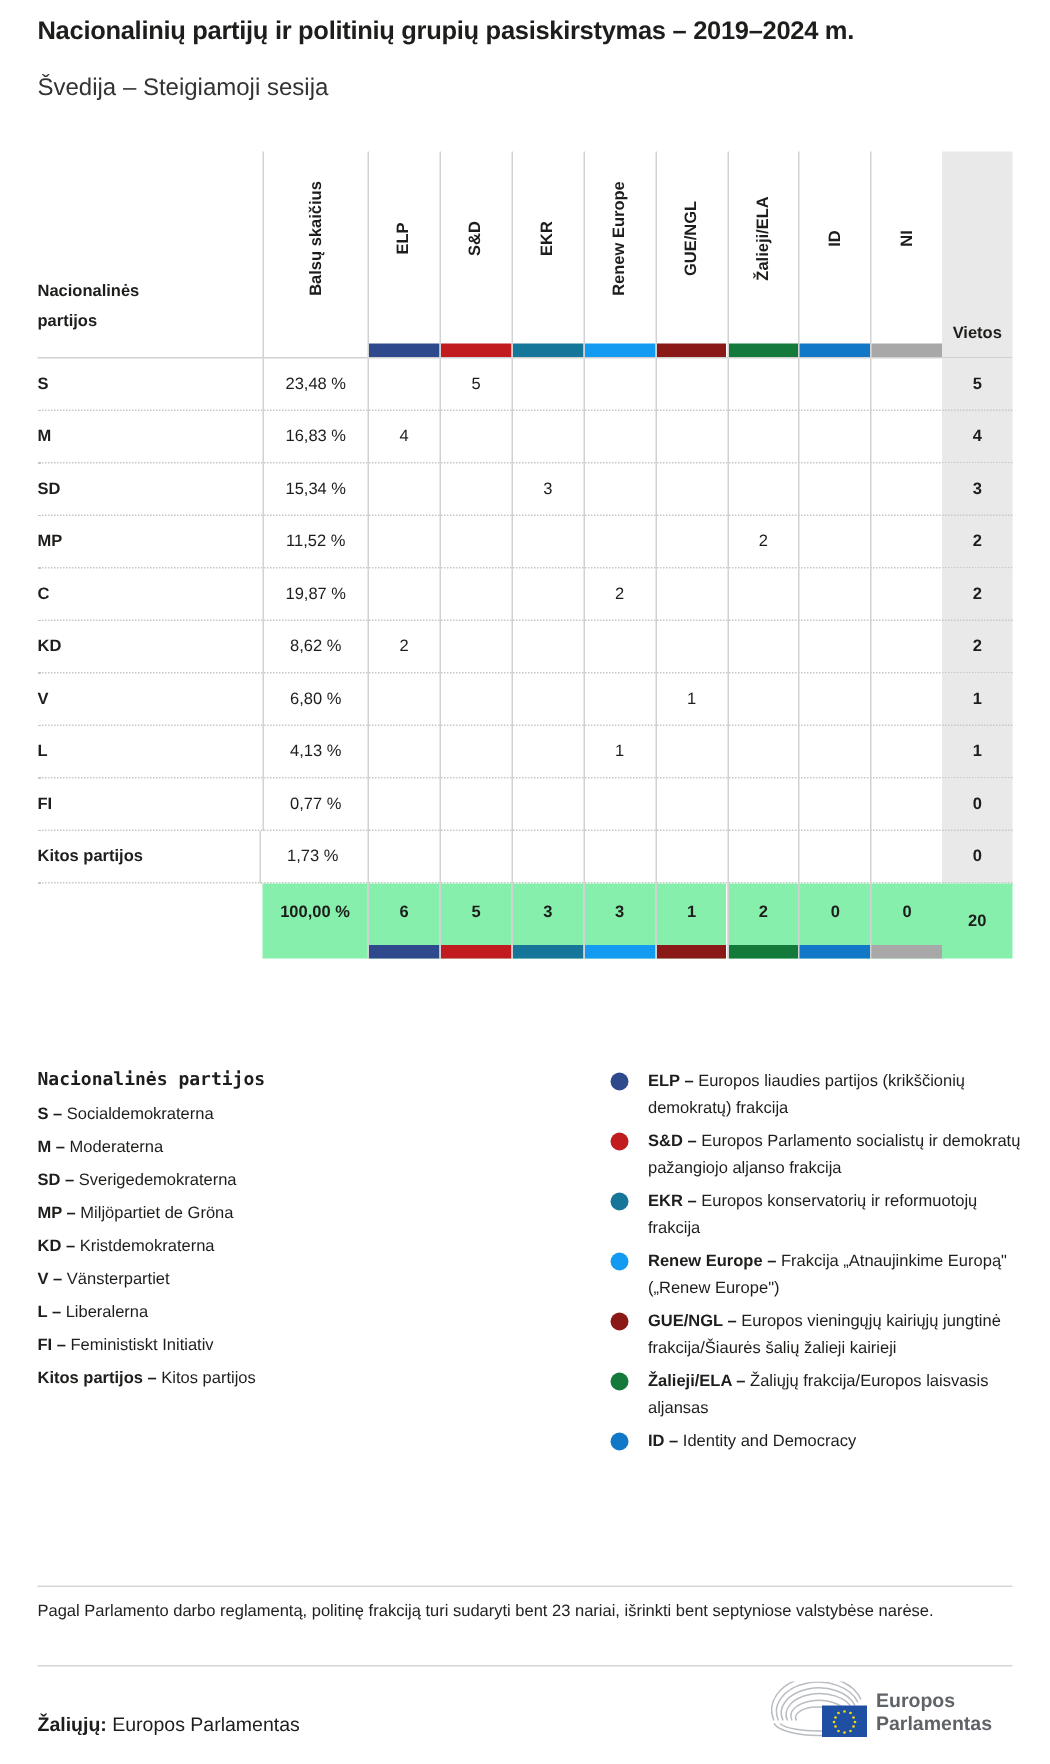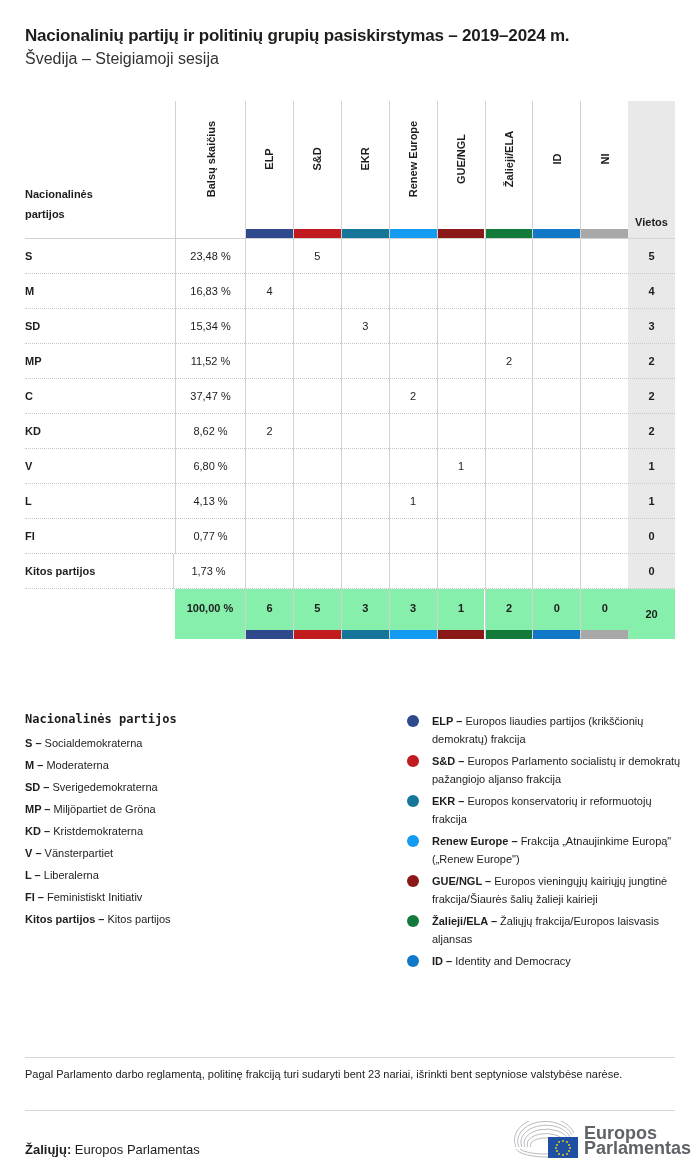--- a/index.html
+++ b/index.html
@@ -1,19 +1,19 @@
 <!DOCTYPE html>
 <html><head>
 <meta charset="utf-8">
 <style>
   * { box-sizing: border-box; margin: 0; padding: 0; }
   html, body { width: 700px; height: 1176px; background: #ffffff; overflow: hidden; }
   body { font-family: "Liberation Sans", "DejaVu Sans", sans-serif; color: #1d1d1b; position: relative; }
 
-  .title { position: absolute; left: 25px; top: 26px; font-size: 17px; font-weight: bold; letter-spacing: -0.2px; }
+  .title { position: absolute; left: 25px; top: 11px; font-size: 17px; font-weight: bold; letter-spacing: -0.2px; }
   .subtitle { position: absolute; left: 25px; top: 50px; font-size: 16px; color: #333; }
 
   
   .tbl { position: absolute; left: 25px; top: 101px; width: 650px; }
   .hdr { position: relative; height: 137px; }
   .hdr .cell { position: absolute; top: 0; height: 137px; }
   .vline { border-left: 1px solid #d2d2d2; }
   .hdr-label { left: 0; width: 150px; }
   .hdr-label span { position: absolute; left: 0; bottom: 14px; font-size: 11px; font-weight: bold; line-height: 20px; width: 60px; }
   .rot { position: absolute; left: 50%; top: 58px; transform: translate(-50%, -50%) rotate(-90deg); white-space: nowrap; font-size: 11px; font-weight: bold; }
@@ -42,21 +42,21 @@
   .leg-right h3 { font-size: 11px; font-weight: bold; margin-bottom: 9px; }
   .leg-right .li { position: relative; padding-left: 25px; font-size: 11px; line-height: 18px; margin-bottom: 4px; }
   .leg-right .dot { position: absolute; left: 0; top: 3px; width: 12px; height: 12px; border-radius: 50%; }
 
   .hr { position: absolute; left: 25px; width: 650px; border-top: 1px solid #d6d6d6; }
   .note { position: absolute; left: 25px; top: 1065px; width: 640px; font-size: 11px; line-height: 18px; color: #222; }
   .source { position: absolute; left: 25px; top: 1142px; font-size: 13px; }
   .source b { font-weight: bold; }
 
   .logo { position: absolute; left: 514px; top: 1121px; width: 165px; height: 40px; }
-  .logo-text { position: absolute; left: 70px; top: 5px; font-size: 18px; line-height: 15px; color: #5f6368; font-weight: bold; }
+  .logo-text { position: absolute; left: 70px; top: 5px; font-size: 13px; line-height: 15px; color: #5f6368; font-weight: bold; }
 </style>
 </head>
 <body>
 
 <div class="title">Nacionalinių partijų ir politinių grupių pasiskirstymas – 2019–2024 m.</div>
 <div class="subtitle">Švedija – Steigiamoji sesija</div>
 
 <div class="tbl" id="tbl">
   <div class="hdr" id="hdr">
     <div class="cell hdr-label">
@@ -149,21 +149,21 @@
         <div class="c vline" style="left: 315.8px; width: 47.9px;"></div>
         <div class="c vline" style="left: 363.7px; width: 47.9px;"></div>
         <div class="c vline" style="left: 411.6px; width: 47.9px;"></div>
         <div class="c vline" style="left: 459.5px; width: 47.9px;">2</div>
         <div class="c vline" style="left: 507.4px; width: 47.9px;"></div>
         <div class="c vline" style="left: 555.3px; width: 47.9px;"></div>
         <div class="c tot" style="left: 603px; width: 47px;">2</div>
       </div>
       <div class="row">
         <div class="c lab">C</div>
-        <div class="c vline" style="left: 150px; width: 70px;">37,47 %</div>
+        <div class="c vline" style="left: 150px; width: 70px;">19,87 %</div>
         <div class="c vline" style="left: 220px; width: 47.9px;"></div>
         <div class="c vline" style="left: 267.9px; width: 47.9px;"></div>
         <div class="c vline" style="left: 315.8px; width: 47.9px;"></div>
         <div class="c vline" style="left: 363.7px; width: 47.9px;">2</div>
         <div class="c vline" style="left: 411.6px; width: 47.9px;"></div>
         <div class="c vline" style="left: 459.5px; width: 47.9px;"></div>
         <div class="c vline" style="left: 507.4px; width: 47.9px;"></div>
         <div class="c vline" style="left: 555.3px; width: 47.9px;"></div>
         <div class="c tot" style="left: 603px; width: 47px;">2</div>
       </div>

